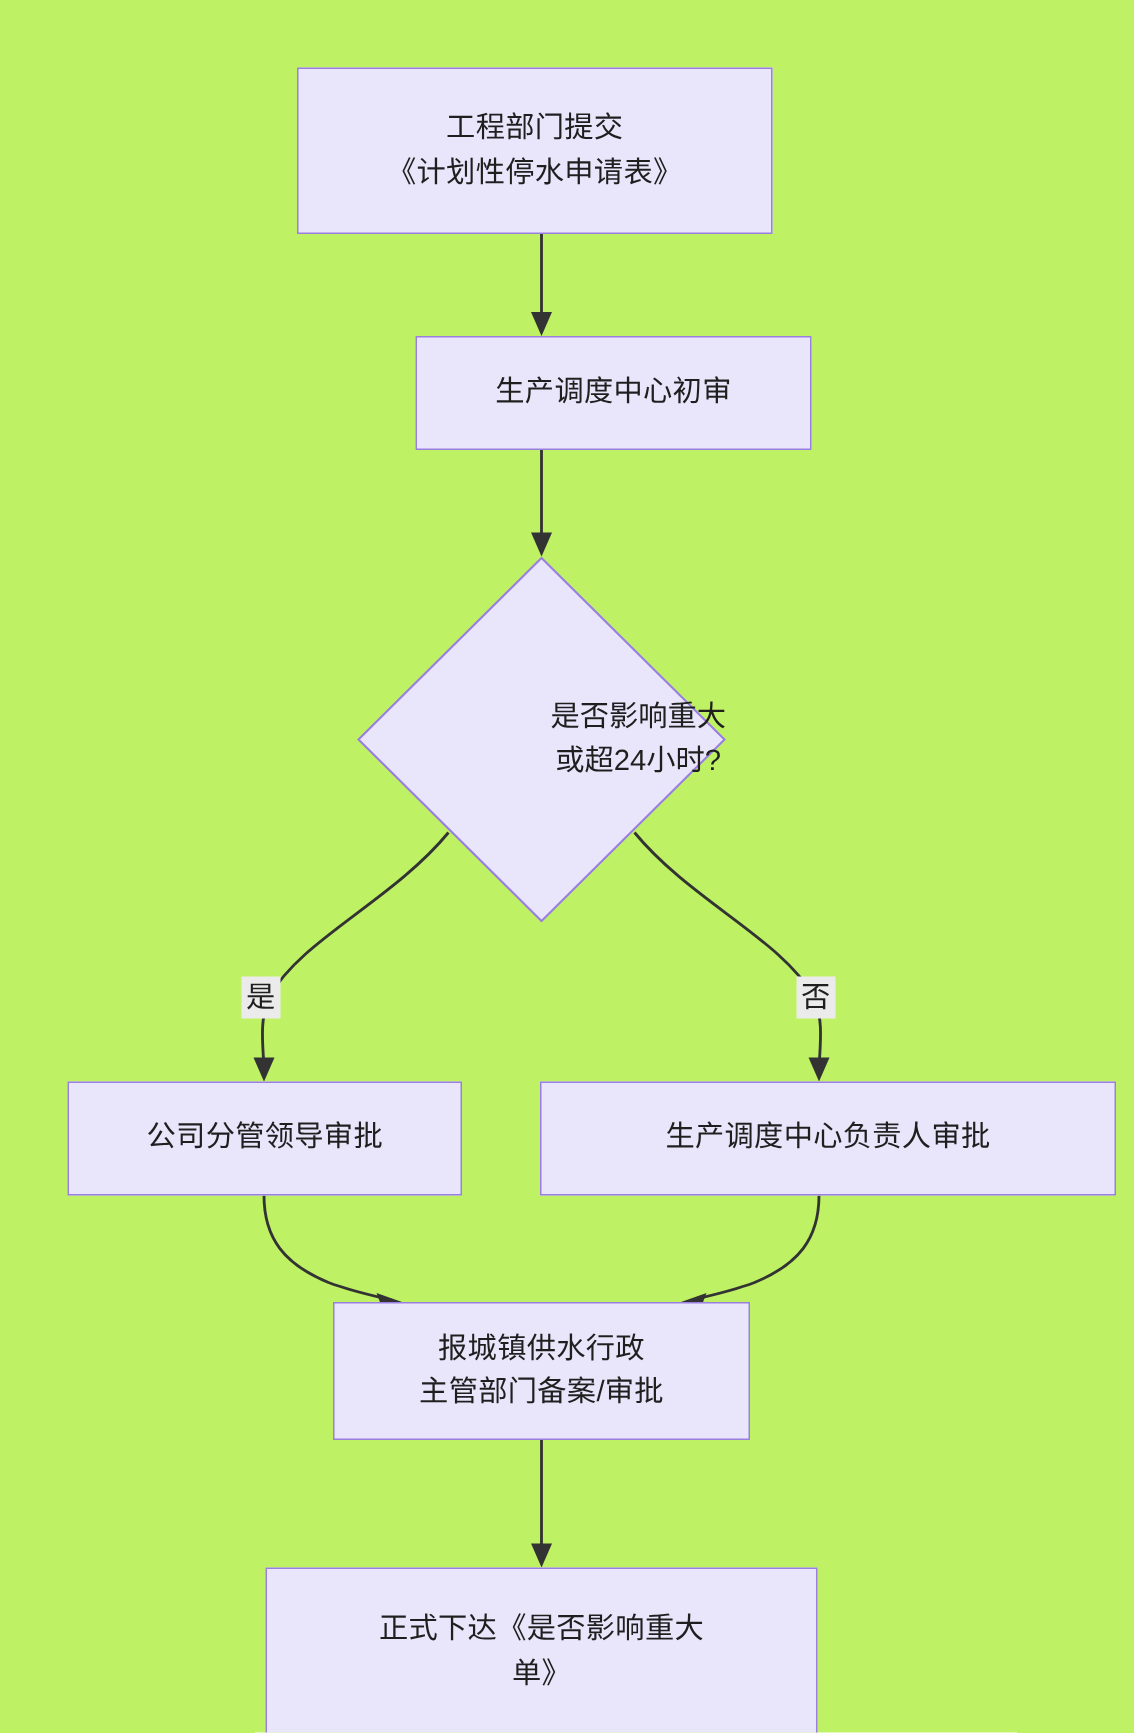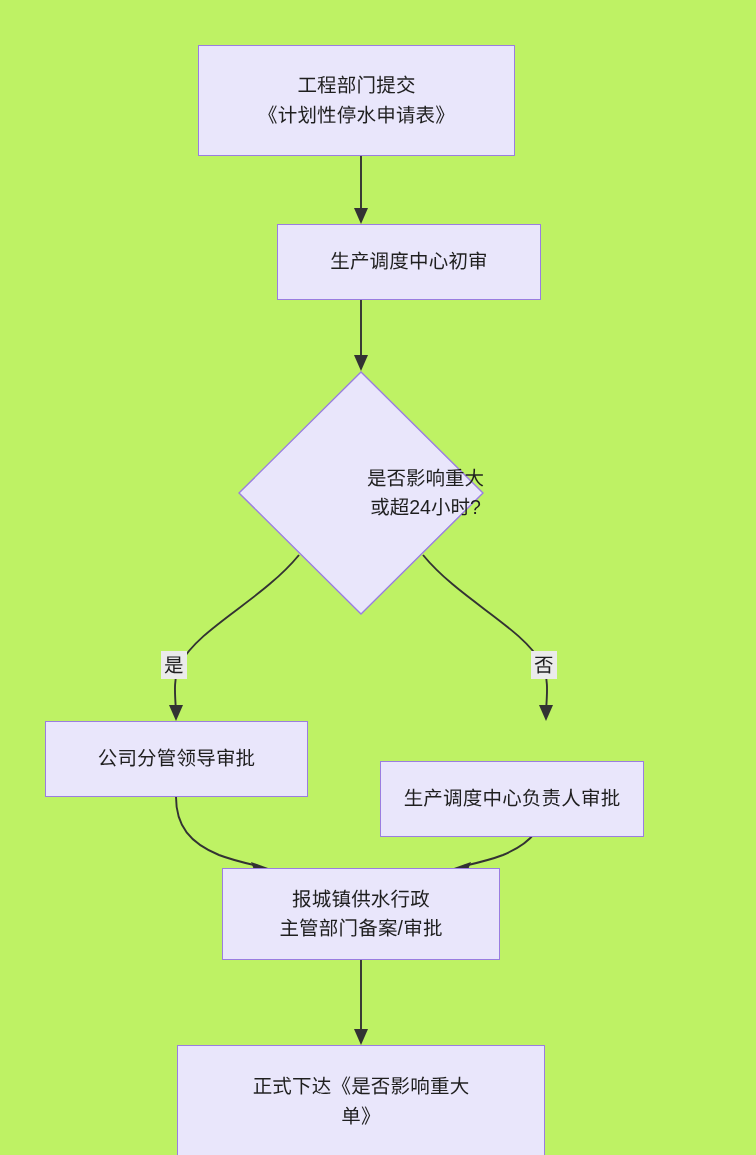--- a/index.html
+++ b/index.html
@@ -153,21 +153,21 @@
   </div>
 
   <div class="edge-label" style="left:161px; top:651px;">是</div>
 
   <div class="edge-label" style="left:531px; top:651px;">否</div>
 
   <div class="node" style="left:45px; top:721px; width:263px; height:76px;">
     <span class="node-label">公司分管领导审批</span>
   </div>
 
-  <div class="node" style="left:380px; top:721px; width:264px; height:76px;margin-top:40px;">
+  <div class="node" style="left:360px; top:721px; width:384px; height:76px;">
     <span class="node-label">生产调度中心负责人审批</span>
   </div>
 
   <div class="node" style="left:222px; top:868px; width:278px; height:92px;">
     <span class="node-label">报城镇供水行政
 主管部门备案/审批</span>
   </div>
 
   <div class="node" style="left:177px; top:1045px; width:368px; height:113px;">
     <span class="node-label">正式下达《是否影响重大

